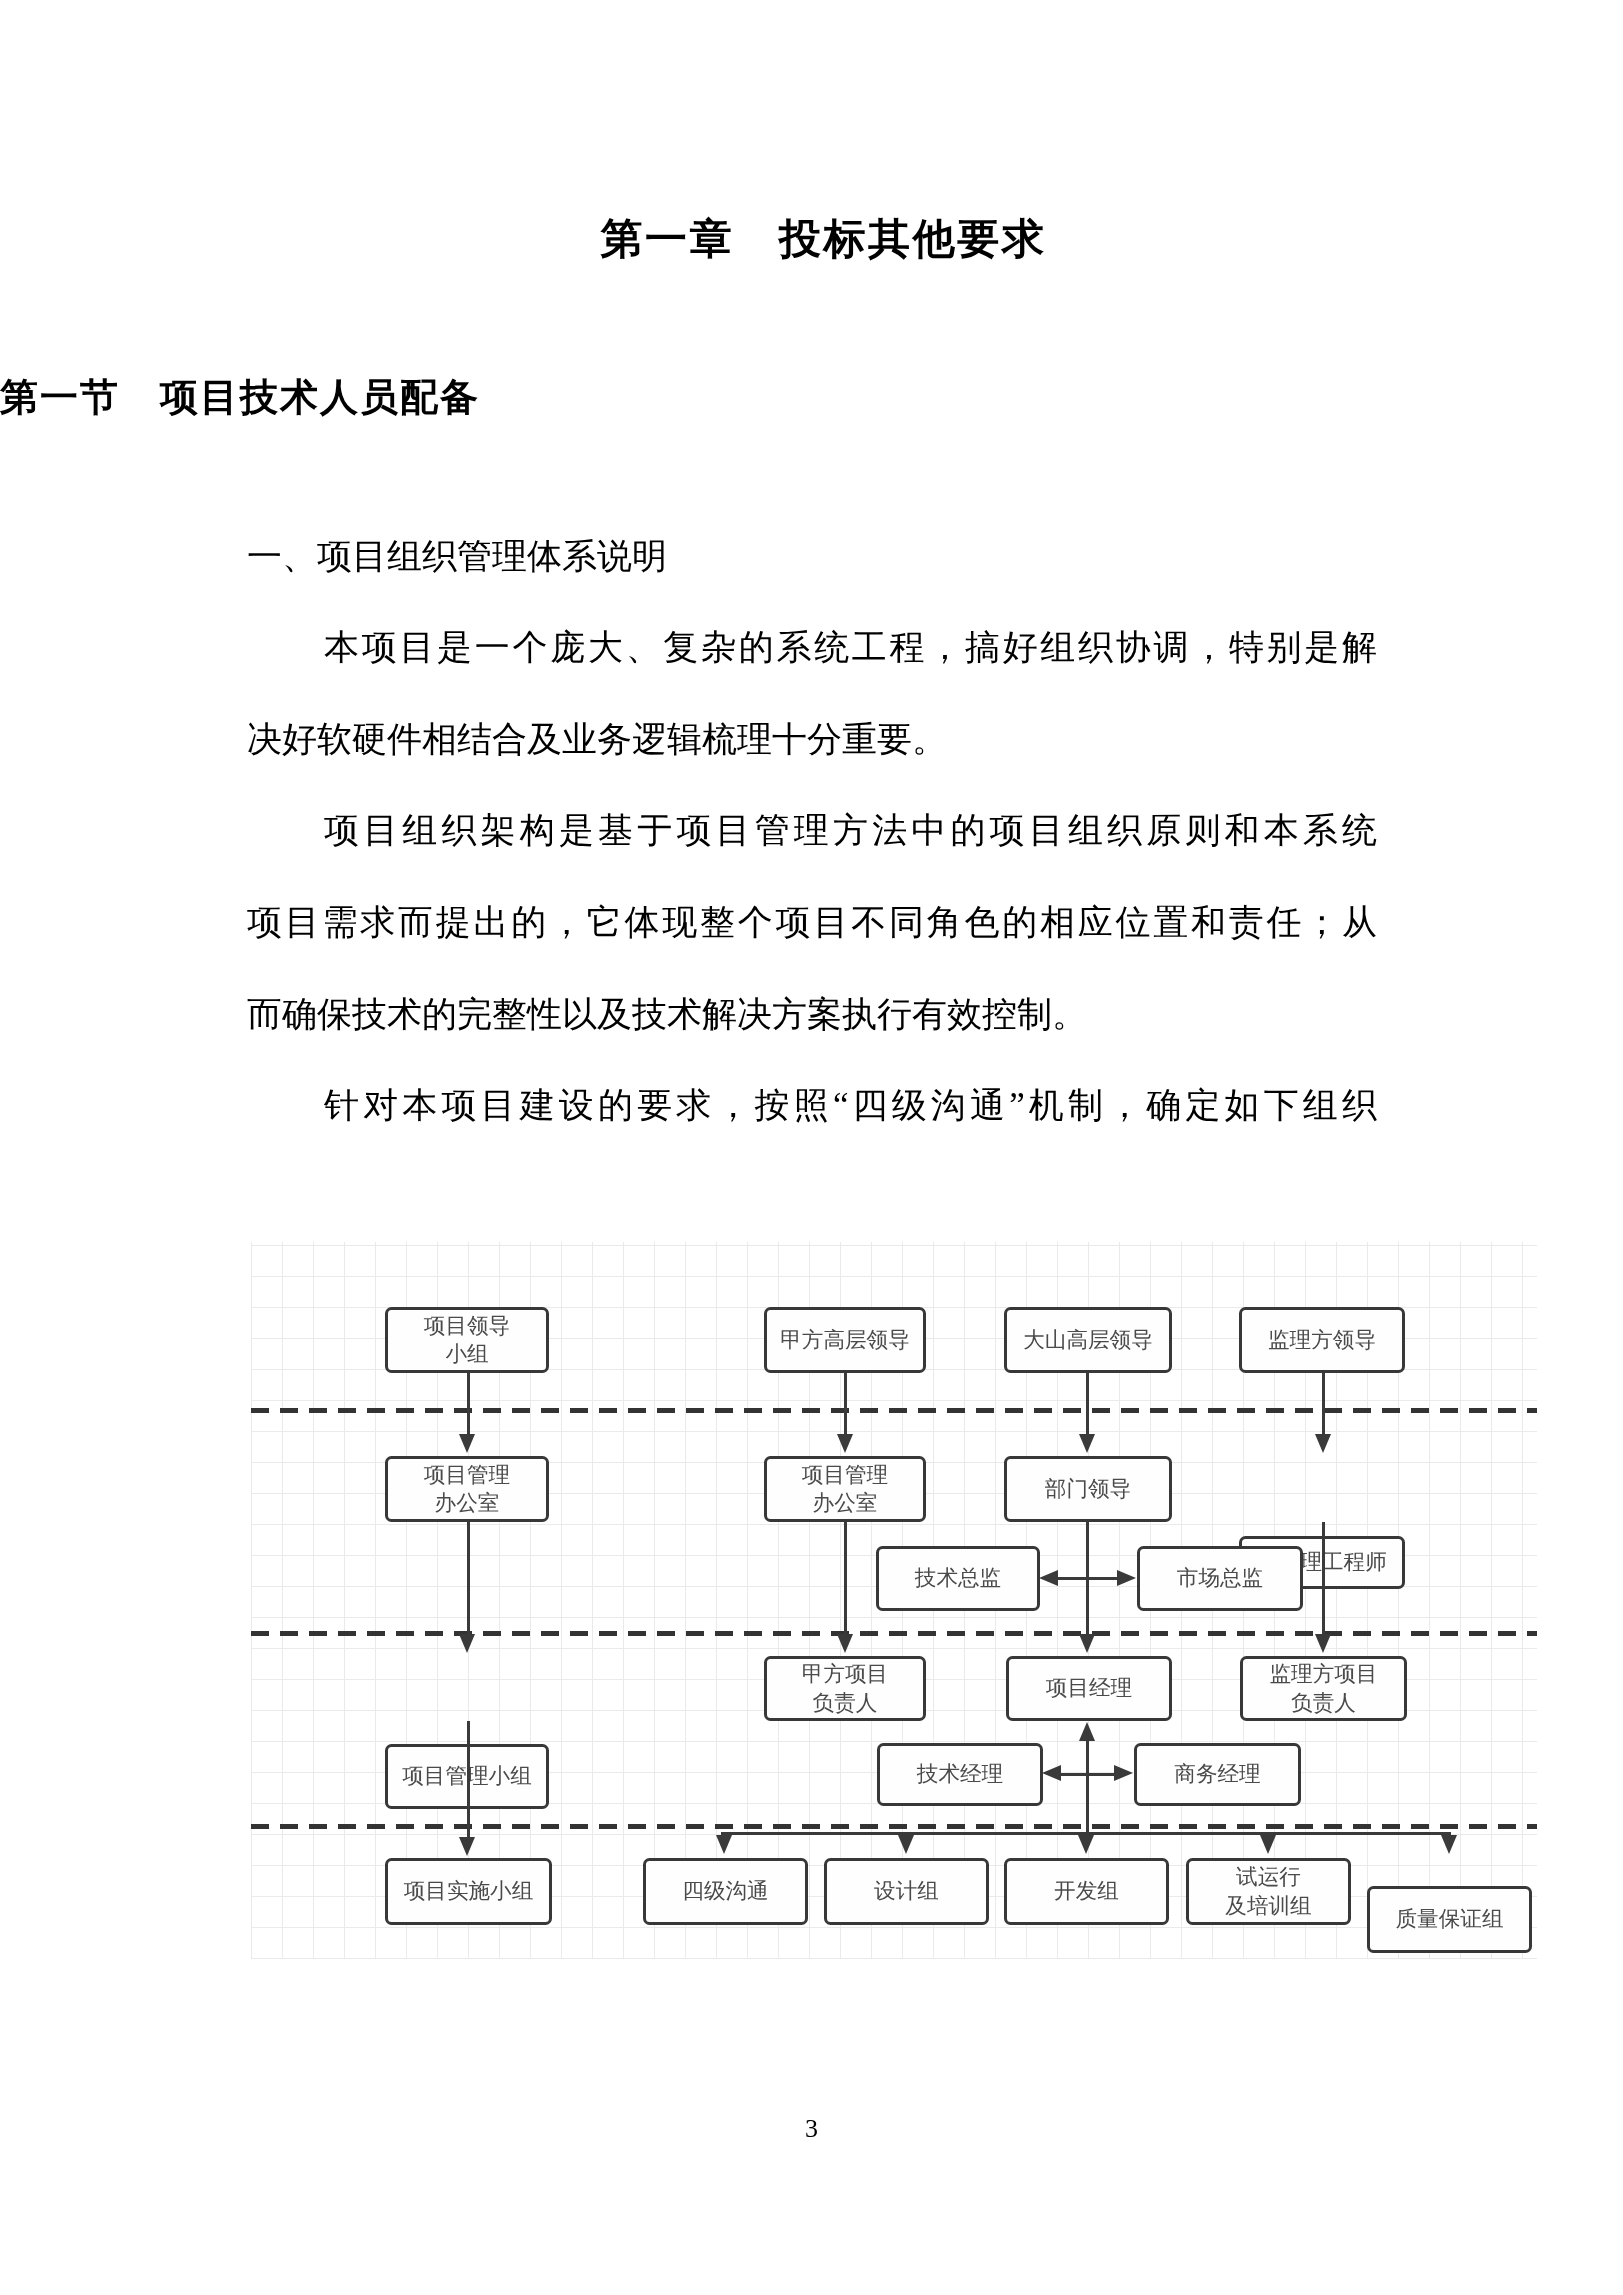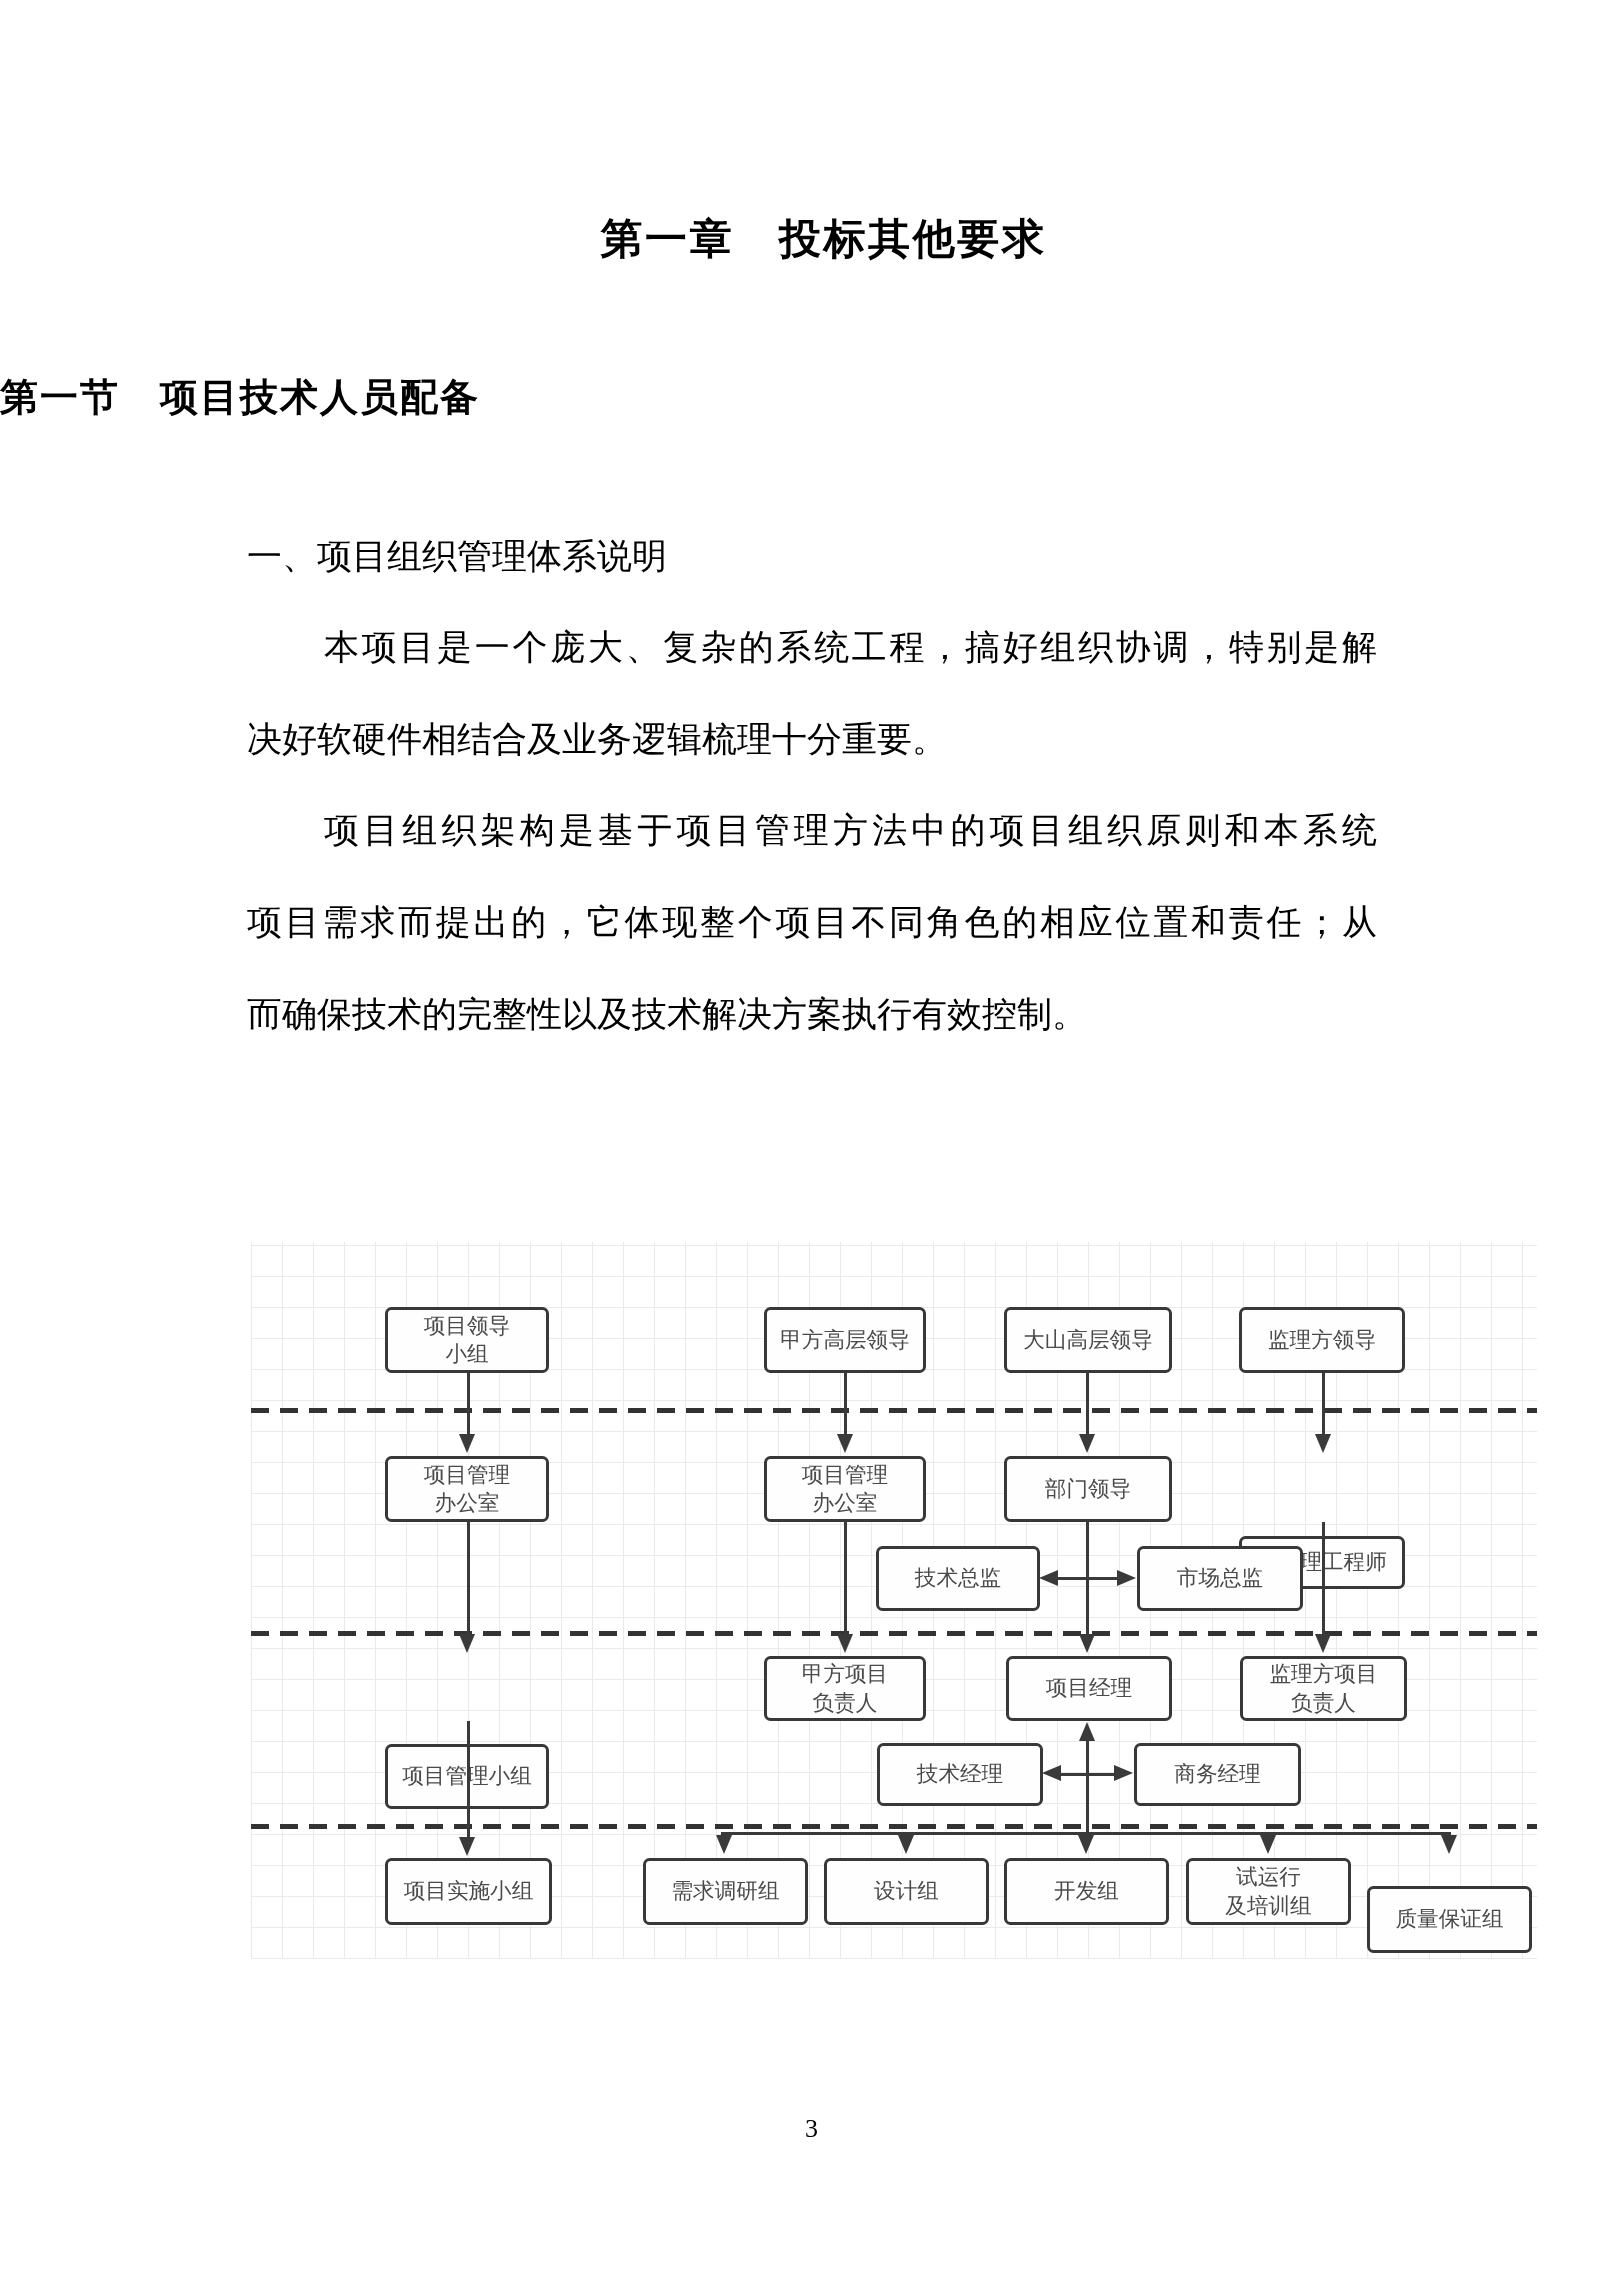--- a/index.html
+++ b/index.html
@@ -54,20 +54,21 @@
 
   <div class="doc-title">第一章　投标其他要求</div>
   <div class="doc-subtitle">第一节　项目技术人员配备</div>
 
   <div class="bline y1">一、项目组织管理体系说明</div>
   <div class="bline y2 ind just">本项目是一个庞大、复杂的系统工程，搞好组织协调，特别是解</div>
   <div class="bline y4 ind just">项目组织架构是基于项目管理方法中的项目组织原则和本系统</div>
   <div class="bline y3">决好软硬件相结合及业务逻辑梳理十分重要。</div>
   <div class="bline y5 just">项目需求而提出的，它体现整个项目不同角色的相应位置和责任；从</div>
   <div class="bline y6">而确保技术的完整性以及技术解决方案执行有效控制。</div>
+  <div class="bline y7 ind just">针对本项目建设的要求，按照“四级沟通”机制，确定如下组织</div>
 
   <div>
     <div class="grid-bg"></div>
 
     <div class="dashline d1"></div>
     <div class="dashline d2"></div>
     <div class="dashline d3"></div>
 
     <div class="obox" style="left:385px;top:1307px;width:164px;height:66px">项目领导
 小组</div>
@@ -89,21 +90,21 @@
     <div class="obox" style="left:764px;top:1656px;width:162px;height:65px">甲方项目
 负责人</div>
     <div class="obox" style="left:1006px;top:1656px;width:166px;height:65px">项目经理</div>
     <div class="obox" style="left:1240px;top:1656px;width:167px;height:65px">监理方项目
 负责人</div>
 
     <div class="obox" style="left:877px;top:1743px;width:166px;height:63px">技术经理</div>
     <div class="obox" style="left:1134px;top:1743px;width:167px;height:63px">商务经理</div>
 
     <div class="obox" style="left:385px;top:1858px;width:167px;height:67px">项目实施小组</div>
-    <div class="obox" style="left:643px;top:1858px;width:165px;height:67px">需求调研组</div>
+    <div class="obox" style="left:643px;top:1858px;width:165px;height:67px">四级沟通</div>
     <div class="obox" style="left:824px;top:1858px;width:165px;height:67px">设计组</div>
     <div class="obox" style="left:1004px;top:1858px;width:165px;height:67px">开发组</div>
     <div class="obox" style="left:1186px;top:1858px;width:165px;height:67px">试运行
 及培训组</div>
     <div class="obox" style="left:1367px;top:1886px;width:165px;height:67px">质量保证组</div>
 
     <div class="vline" style="left:467px;top:1373px;height:62px"></div>
     <div class="tri tri-down" style="left:459px;top:1434px"></div>
     <div class="vline" style="left:844px;top:1373px;height:62px"></div>
     <div class="tri tri-down" style="left:837px;top:1434px"></div>

